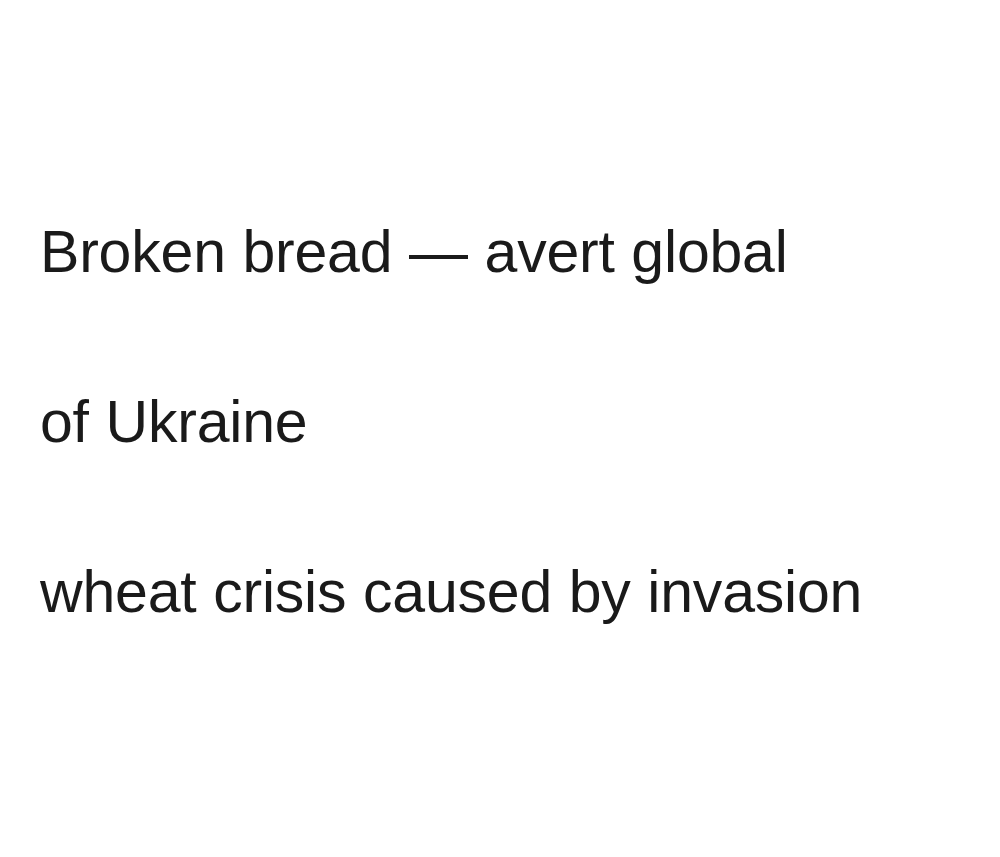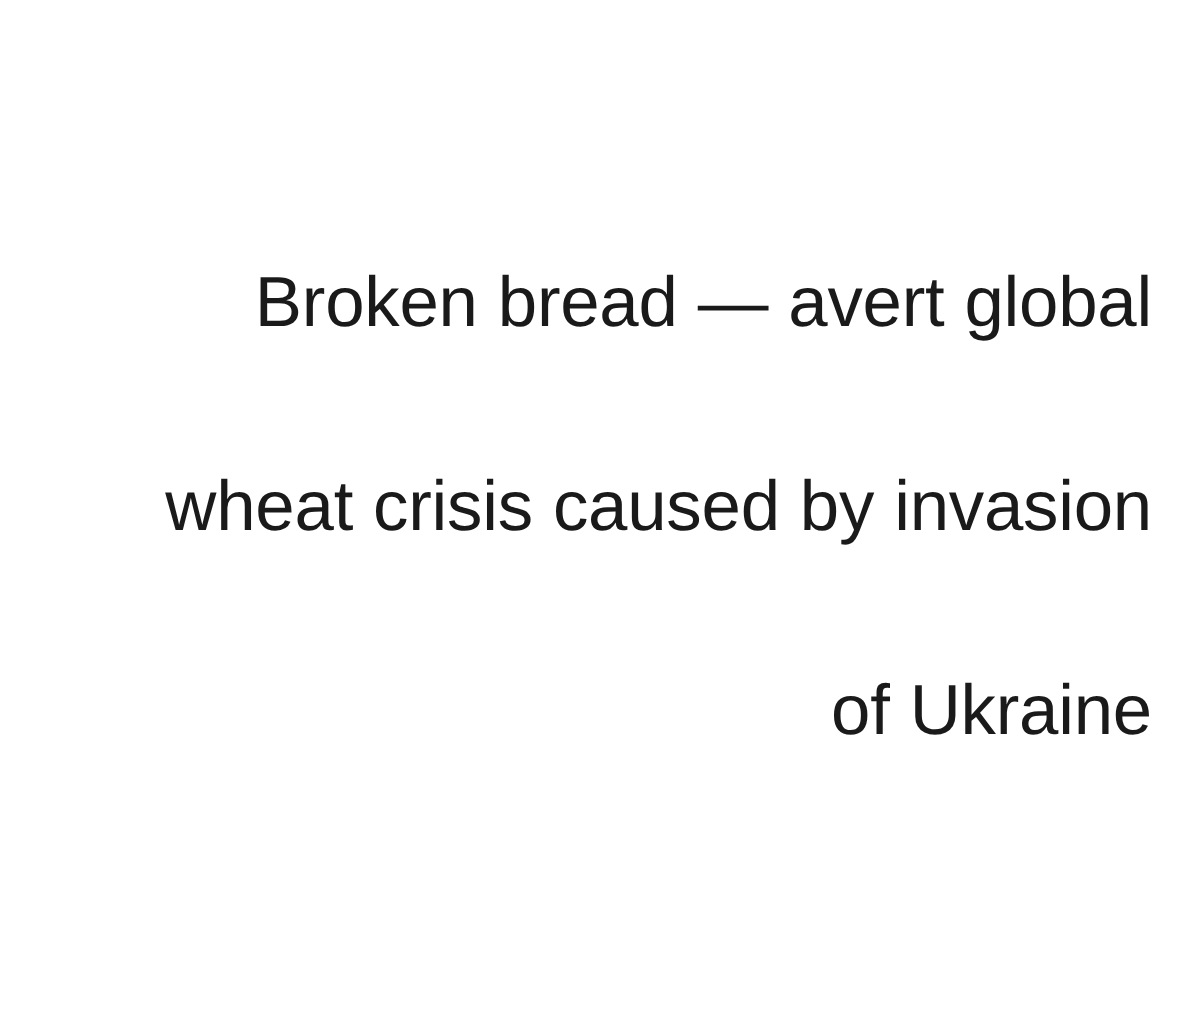--- a/index.html
+++ b/index.html
@@ -43,32 +43,32 @@
     font-size: 59px;
     font-weight: 400;
     line-height: 85px;
     letter-spacing: -0.2px;
     word-spacing: 0.5px;
     white-space: pre-line;
   }
 
   .headline-line {
     display: block;
-    text-align: right;
+    text-align: left;
     white-space: nowrap;
   }
 </style>
 </head>
 <body style="background: rgb(255, 255, 255);">
 
 <div class="slide-canvas" style="background: rgb(255, 255, 255);">
 
   <div class="headline-block">
 
     <h1 class="headline-text" style="color: rgb(26, 26, 26);">
       <span class="headline-line">Broken bread — avert global</span>
+      <span class="headline-line">of Ukraine</span>
       <span class="headline-line">wheat crisis caused by invasion</span>
-      <span class="headline-line">of Ukraine</span>
     </h1>
 
   </div>
 
 </div>
 
 </body></html>

